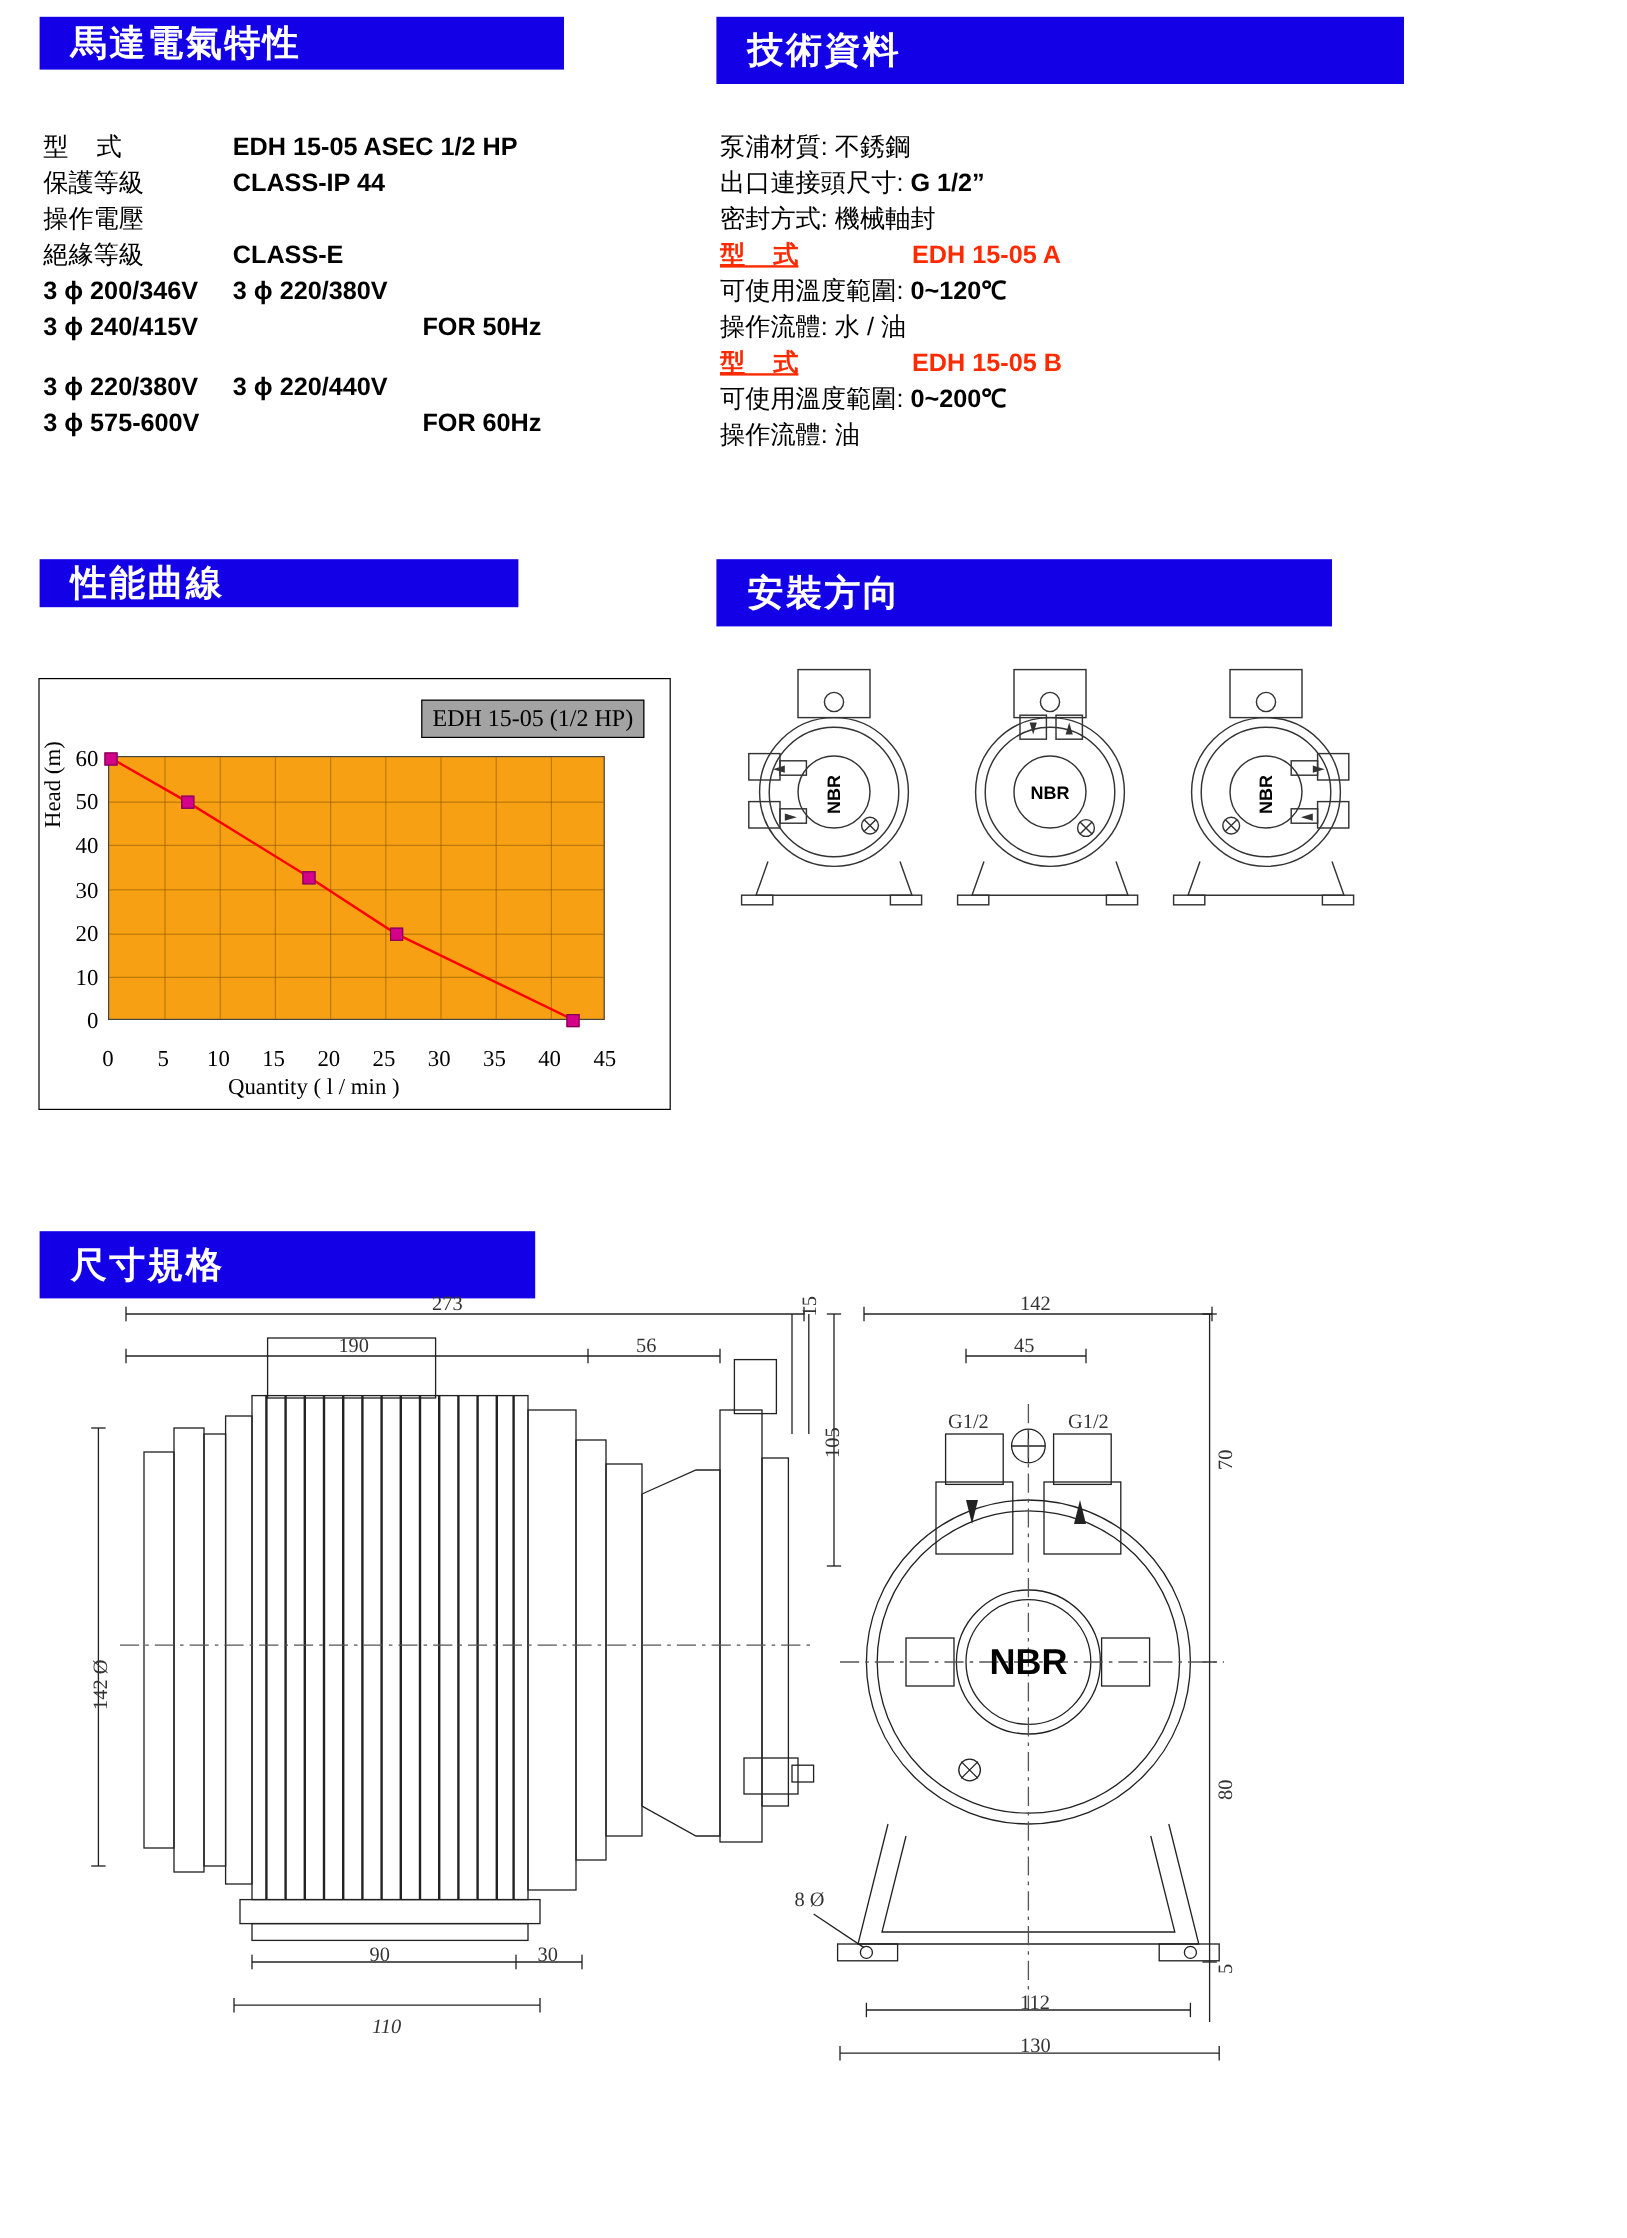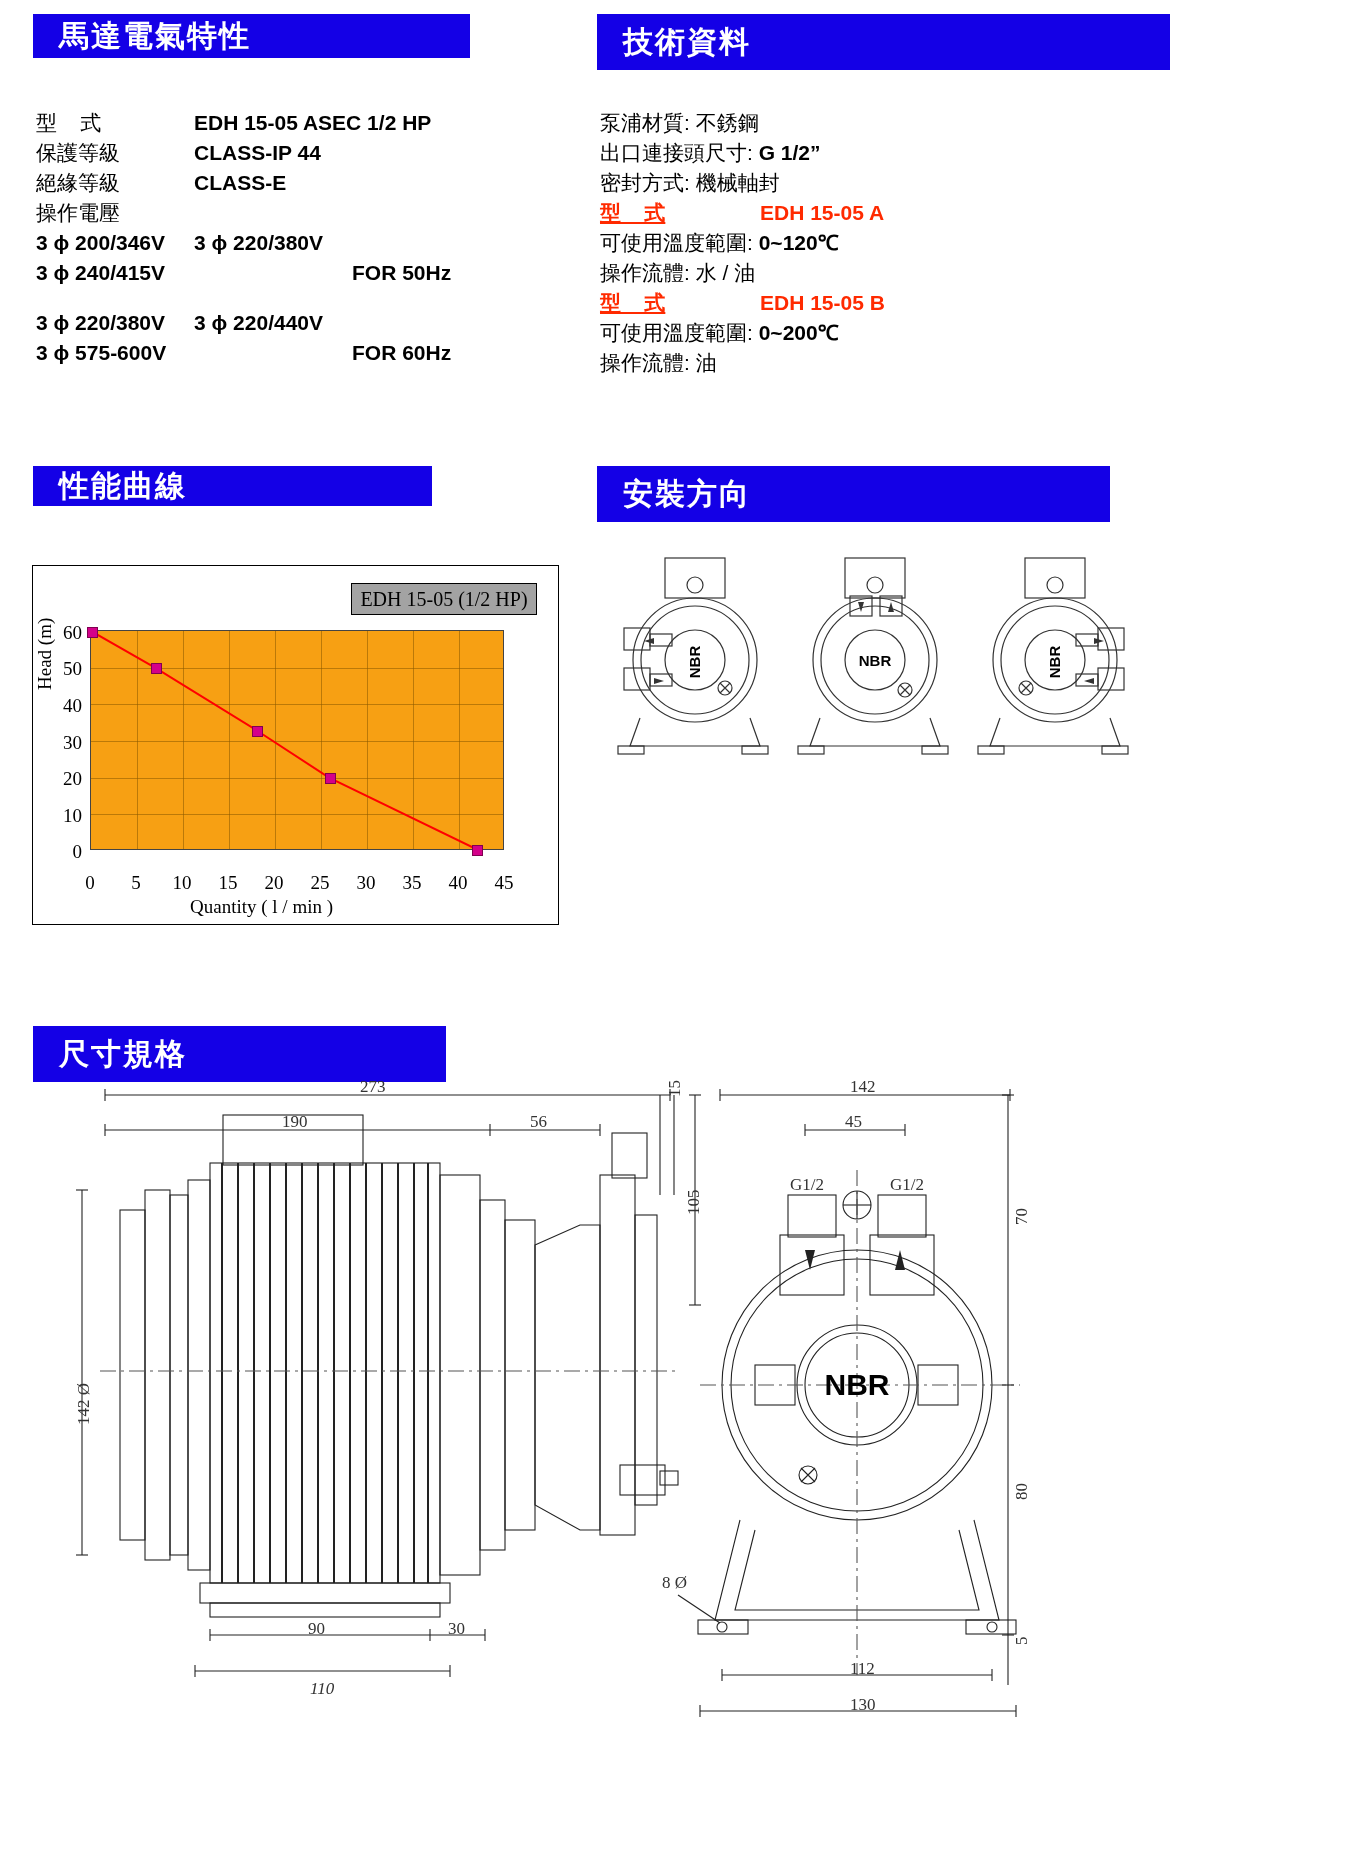--- a/index.html
+++ b/index.html
@@ -63,22 +63,22 @@
 
 <div class="sec-title" id="motor-title">馬達電氣特性</div>
 <div class="sec-title" id="tech-title">技術資料</div>
 <div class="sec-title" id="curve-title">性能曲線</div>
 <div class="sec-title" id="mount-title">安裝方向</div>
 <div class="sec-title" id="dim-title">尺寸規格</div>
 
 <div class="spec-list" id="motor-specs">
   <div class="row"><span class="lbl">型    式</span><span class="b">EDH 15-05 ASEC 1/2 HP</span></div>
   <div class="row"><span class="lbl">保護等級</span><span class="b">CLASS-IP 44</span></div>
+  <div class="row"><span class="lbl">操作電壓</span><span class="b"></span></div>
   <div class="row"><span class="lbl">絕緣等級</span><span class="b">CLASS-E</span></div>
-  <div class="row"><span class="lbl">操作電壓</span><span class="b"></span></div>
 
   <div class="row"><span class="b lbl">3 ɸ 200/346V</span><span class="b lbl">3 ɸ 220/380V</span><span class="b"></span></div>
   <div class="row"><span class="b lbl">3 ɸ 240/415V</span><span class="b lbl"></span><span class="b">FOR 50Hz</span></div>
   <div class="gap"></div>
   <div class="row"><span class="b lbl">3 ɸ 220/380V</span><span class="b lbl">3 ɸ 220/440V</span><span class="b"></span></div>
   <div class="row"><span class="b lbl">3 ɸ 575-600V</span><span class="b lbl"></span><span class="b">FOR 60Hz</span></div>
 </div>
 
 <div class="spec-list" id="tech-specs">
   <div class="row"><span>泵浦材質:</span><span> </span><span>不銹鋼</span></div>

